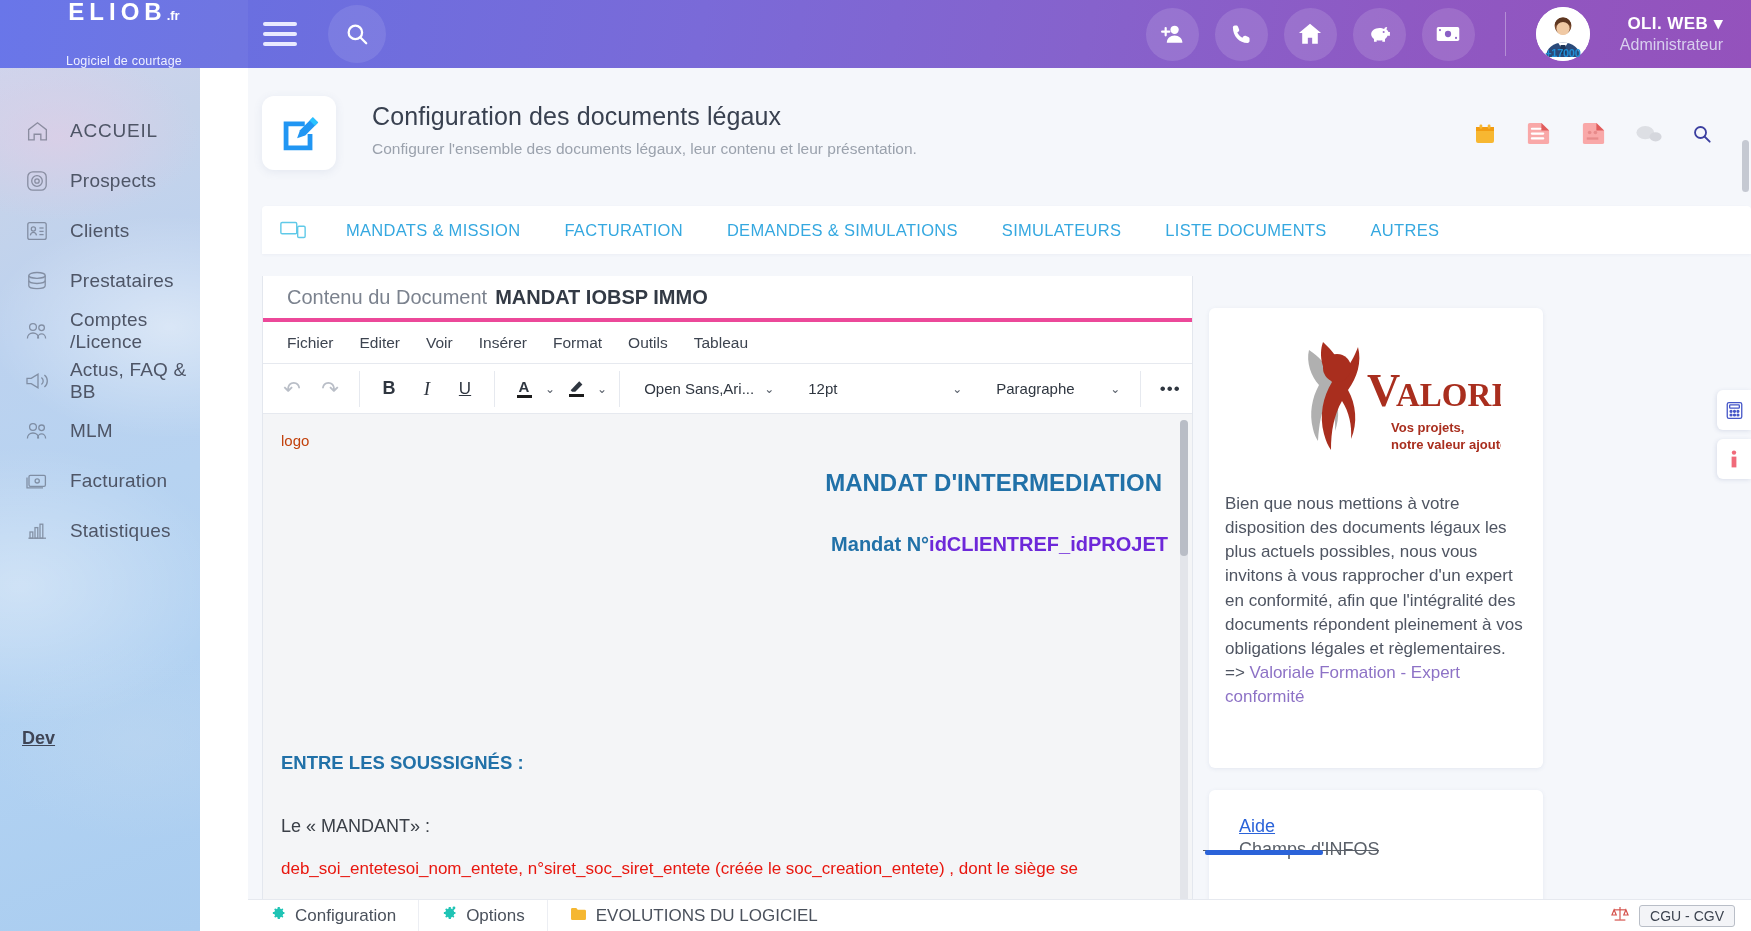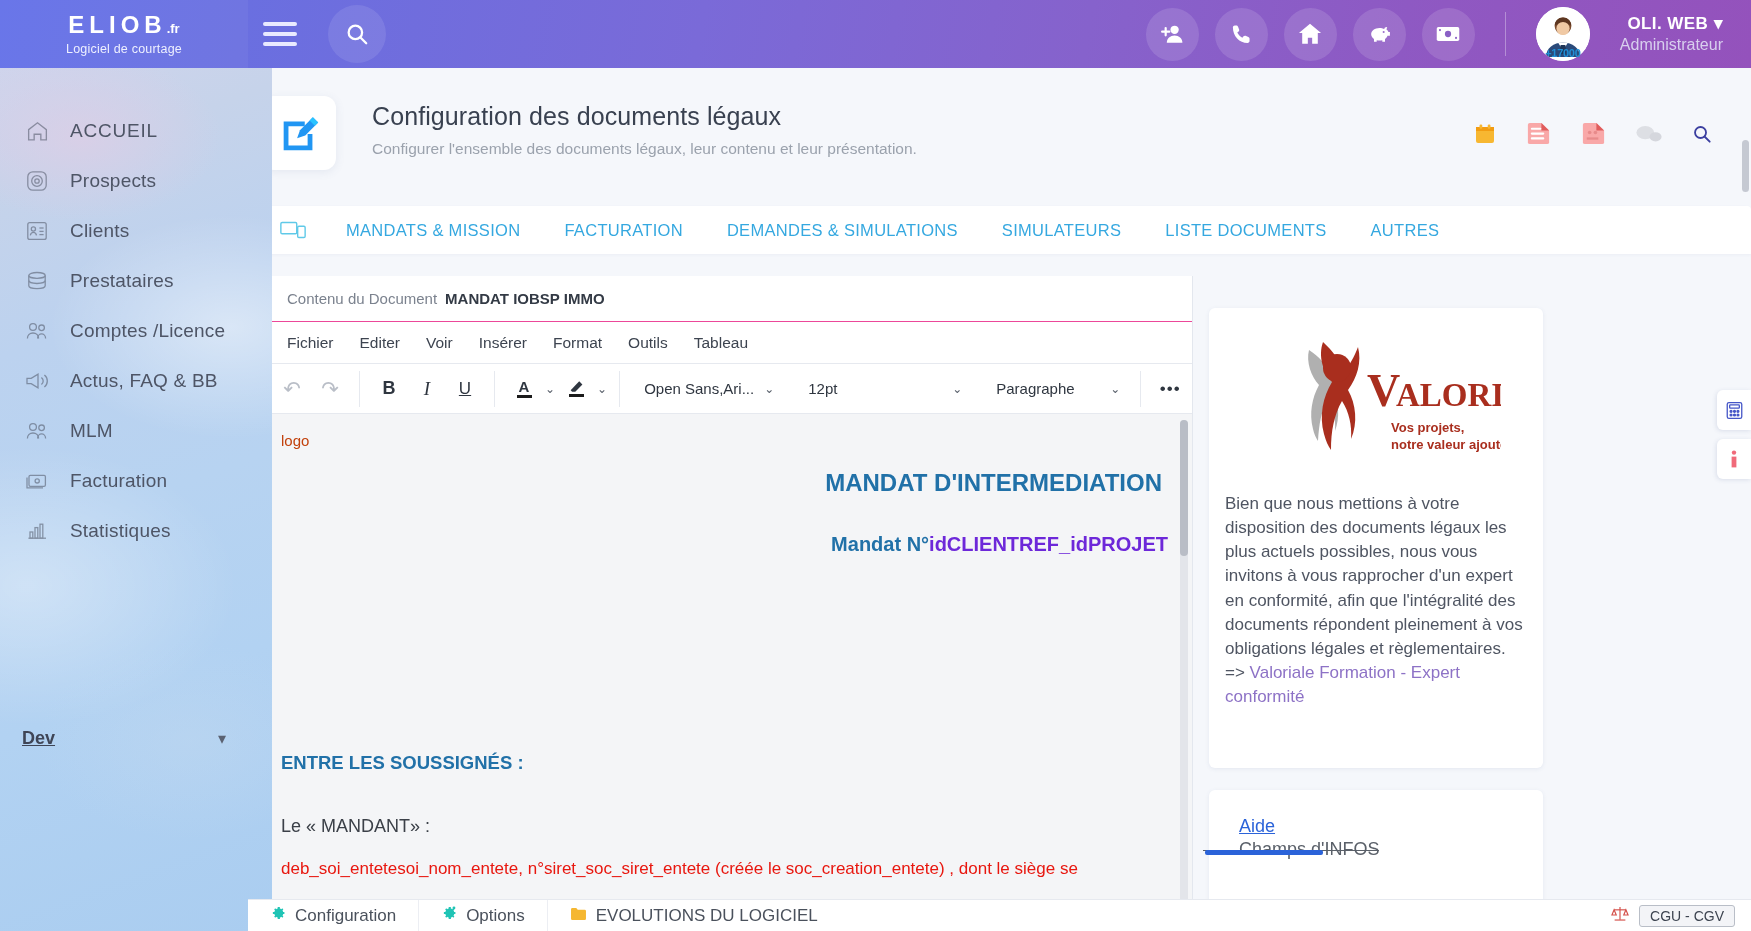--- a/index.html
+++ b/index.html
@@ -12,21 +12,21 @@
   .app { position: relative; width: 1751px; height: 931px; overflow: hidden; }
 
   
   .topbar {
     position: absolute; top: 0; left: 0; width: 1751px; height: 68px;
     background: linear-gradient(100deg, #6370e8 0%, #6a6fe0 14%, #7a6ad8 40%, #8662cc 62%, #8f58c2 82%, #9452bc 100%);
     display: flex; align-items: center; z-index: 40;
   }
   .brand {
     width: 248px; height: 68px; flex: none;
-    display: flex; flex-direction: column; align-items: center; justify-content: center;
+    display: flex; flex-direction: column; align-items: center; justify-content: space-between;
     background: rgba(255,255,255,0.045);
   }
   .brand-title { color: #fff; font-size: 24px; font-weight: 700; letter-spacing: 5px; line-height: 1; }
   .brand-title .dotfr { font-size: 13px; letter-spacing: 0px; font-weight: 700; }
   .brand-sub { color: #eef0ff; font-size: 12.5px; margin-top: 5px; letter-spacing: .2px; }
 
   .burger { width: 56px; display:flex; flex-direction: column; gap: 6px; align-items:center; justify-content:center; margin-left: 4px; cursor:pointer; }
   .burger i { display:block; width: 34px; height: 4px; background:#e9eaff; border-radius: 2px; }
 
   .searchcircle {
@@ -53,21 +53,21 @@
     position: absolute; bottom: 2px; left: 0; width: 54px; text-align: center;
     font-size: 11px; font-weight: 700; color: #1f8fd6; letter-spacing: -0.3px;
   }
   .userblock { margin-left: 14px; margin-right: 22px; text-align: right; line-height: 1.15; }
   .uname { color:#fff; font-size: 17px; font-weight: 700; letter-spacing: .4px; }
   .urole { color:#d8cfee; font-size: 16px; margin-top: 2px; }
   .caret-sm { display:inline-block; margin-left:6px; }
 
   
   .sidebar {
-    position: absolute; top: 68px; left: 0; width: 272px; height: 863px;
+    position: absolute; top: 68px; left: 0; width: 200px; height: 863px;
     background: linear-gradient(160deg, #cfd4ec 0%, #c6d3ea 12%, #bcd2ef 30%, #b7d3f1 50%, #b2d2f2 70%, #aacdf0 100%);
     overflow: hidden; z-index: 30;
   }
   .sidebar:before {
     content:""; position:absolute; inset:0;
     background:
       radial-gradient(ellipse 200px 120px at 30% 8%, rgba(222,206,230,.75), transparent 70%),
       radial-gradient(ellipse 260px 160px at 85% 30%, rgba(255,255,255,.45), transparent 70%),
       radial-gradient(ellipse 300px 200px at 10% 60%, rgba(255,255,255,.35), transparent 70%),
       radial-gradient(ellipse 220px 140px at 70% 78%, rgba(190,215,240,.55), transparent 70%);
@@ -118,21 +118,21 @@
     padding: 0 22px; cursor: pointer; white-space: nowrap;
   }
 
   
   .editorwrap {
     position: absolute; top: 208px; left: 14px; width: 931px; height: 655px;
     background: #fff; border: 1px solid #e3e7ee; border-top: none;
   }
   .ed-title {
     height: 46px; display: flex; align-items: center; padding-left: 24px;
-    font-size: 15px; color: #7b828e; border-bottom: 1px solid #ec4899;
+    font-size: 20px; color: #7b828e; border-bottom: 4px solid #ec4899;
   }
   .ed-title b { color: #333a45; font-weight: 700; margin-left: 8px; }
   .ed-menubar {
     height: 42px; display:flex; align-items:center; gap: 26px; padding-left: 24px;
     border-bottom: 1px solid #e6e9ef; background:#fff;
   }
   .ed-menubar span { font-size: 15.5px; color: #3d4450; cursor: pointer; }
   .ed-toolbar {
     height: 50px; display:flex; align-items:center; border-bottom: 1px solid #e6e9ef; background:#fff;
   }

